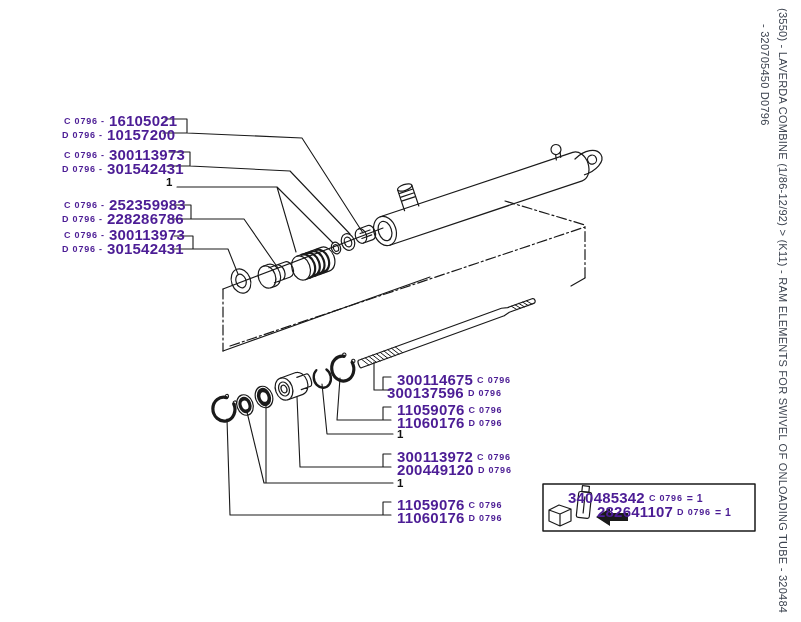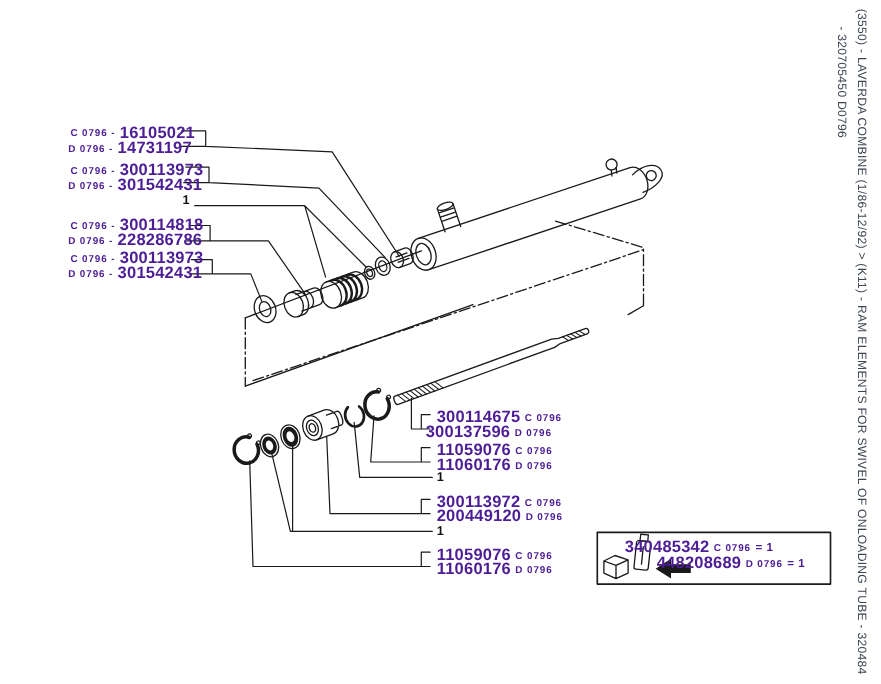--- a/index.html
+++ b/index.html
@@ -137,37 +137,37 @@
       </g>
     </g>
   </svg>
 
   <div class="lbl" style="left:64px;top:112px">
     <span class="pfx">C 0796 -</span>
     <span class="code">16105021</span>
   </div>
   <div class="lbl" style="left:62px;top:126px">
     <span class="pfx">D 0796 -</span>
-    <span class="code">14731197</span>
+    <span class="code">10157200</span>
   </div>
 
   <div class="lbl" style="left:64px;top:146px">
     <span class="pfx">C 0796 -</span>
     <span class="code">300113973</span>
   </div>
   <div class="lbl" style="left:62px;top:160px">
     <span class="pfx">D 0796 -</span>
     <span class="code">301542431</span>
   </div>
 
   <div class="callout" style="left:166px;top:176px">1</div>
 
   <div class="lbl" style="left:64px;top:196px">
     <span class="pfx">C 0796 -</span>
-    <span class="code">300114818</span>
+    <span class="code">252359983</span>
   </div>
   <div class="lbl" style="left:62px;top:210px">
     <span class="pfx">D 0796 -</span>
     <span class="code">228286786</span>
   </div>
 
   <div class="lbl" style="left:64px;top:226px">
     <span class="pfx">C 0796 -</span>
     <span class="code">300113973</span>
   </div>
@@ -215,21 +215,21 @@
     <span class="code">11060176</span>
     <span class="pfx">D 0796</span>
   </div>
 
   <div class="lbl" style="left:568px;top:489px">
     <span class="code">340485342</span>
     <span class="pfx">C 0796</span>
     <span class="qty">= 1</span>
   </div>
   <div class="lbl" style="left:597px;top:503px">
-    <span class="code">448208689</span>
+    <span class="code">282641107</span>
     <span class="pfx">D 0796</span>
     <span class="qty">= 1</span>
   </div>
 
   <div class="vtext" style="left:789px;top:8px">(3550) - LAVERDA COMBINE (1/86-12/92) &gt; (K11) - RAM ELEMENTS FOR SWIVEL OF ONLOADING TUBE - 320484</div>
   <div class="vtext" style="left:771px;top:24px">- 320705450 D0796</div>
 
 </div>
 
 </body></html>

